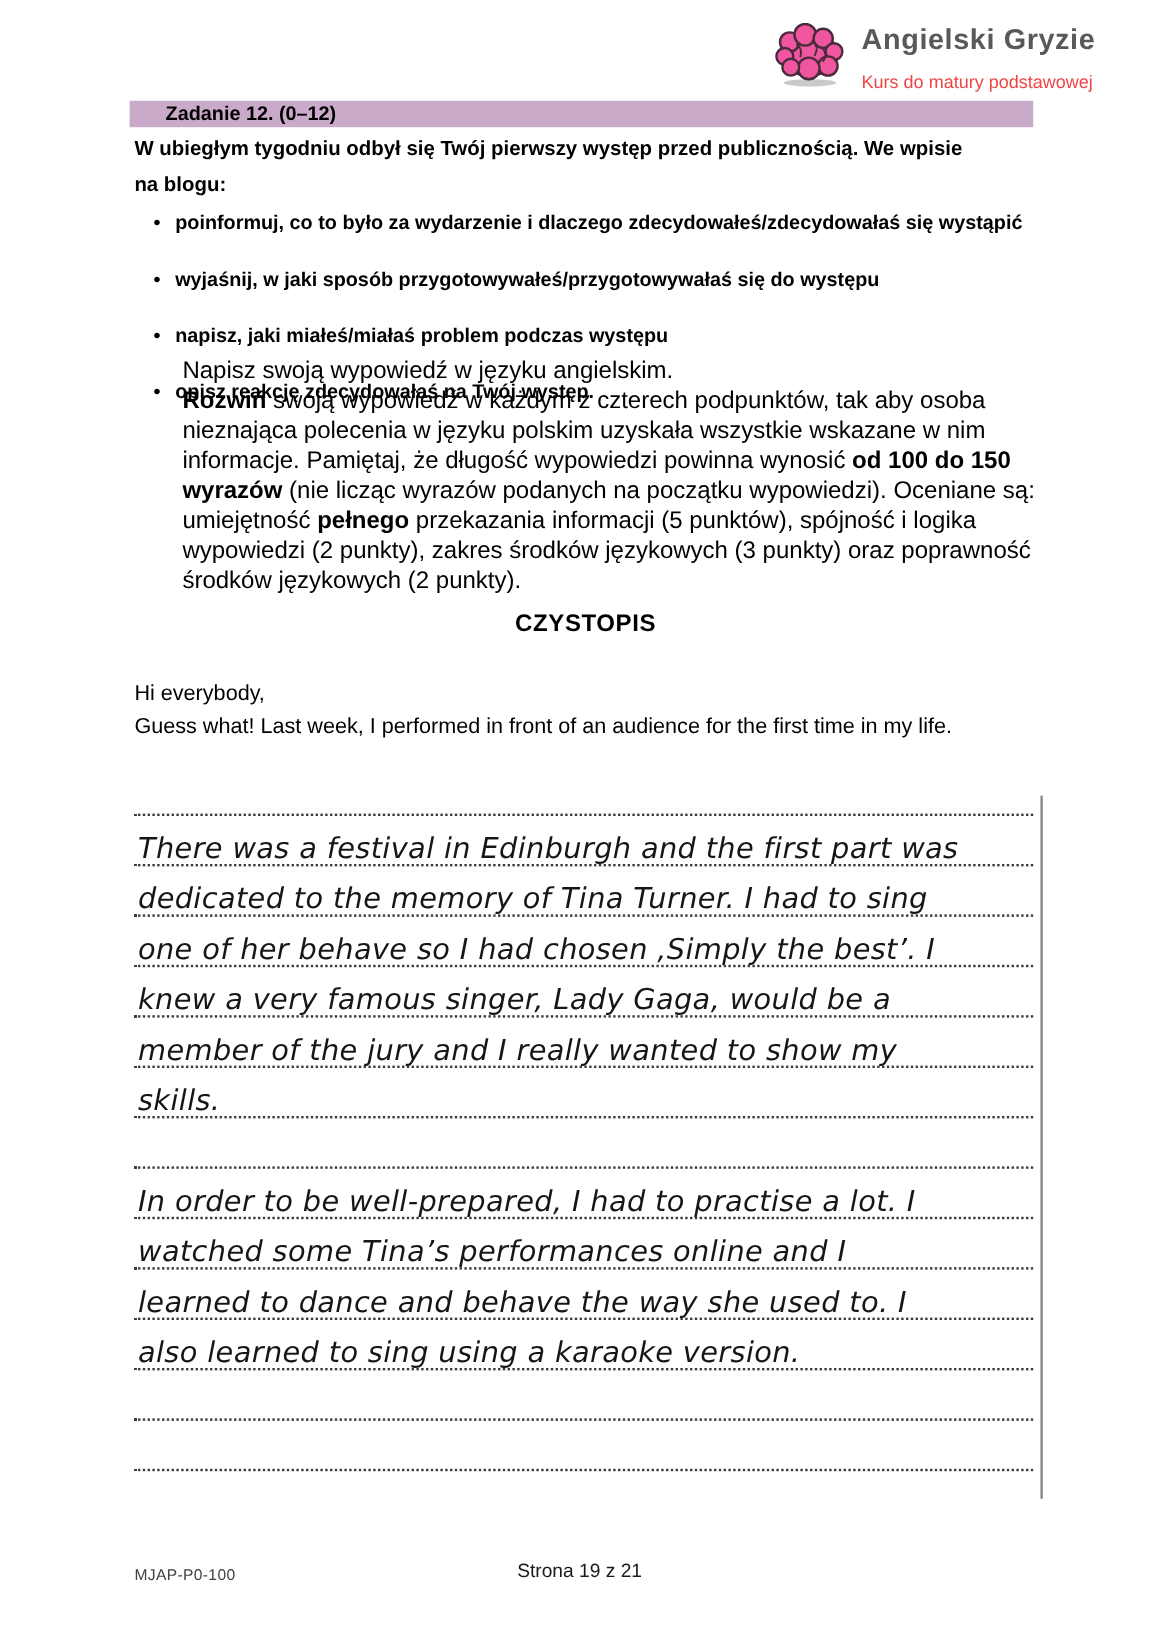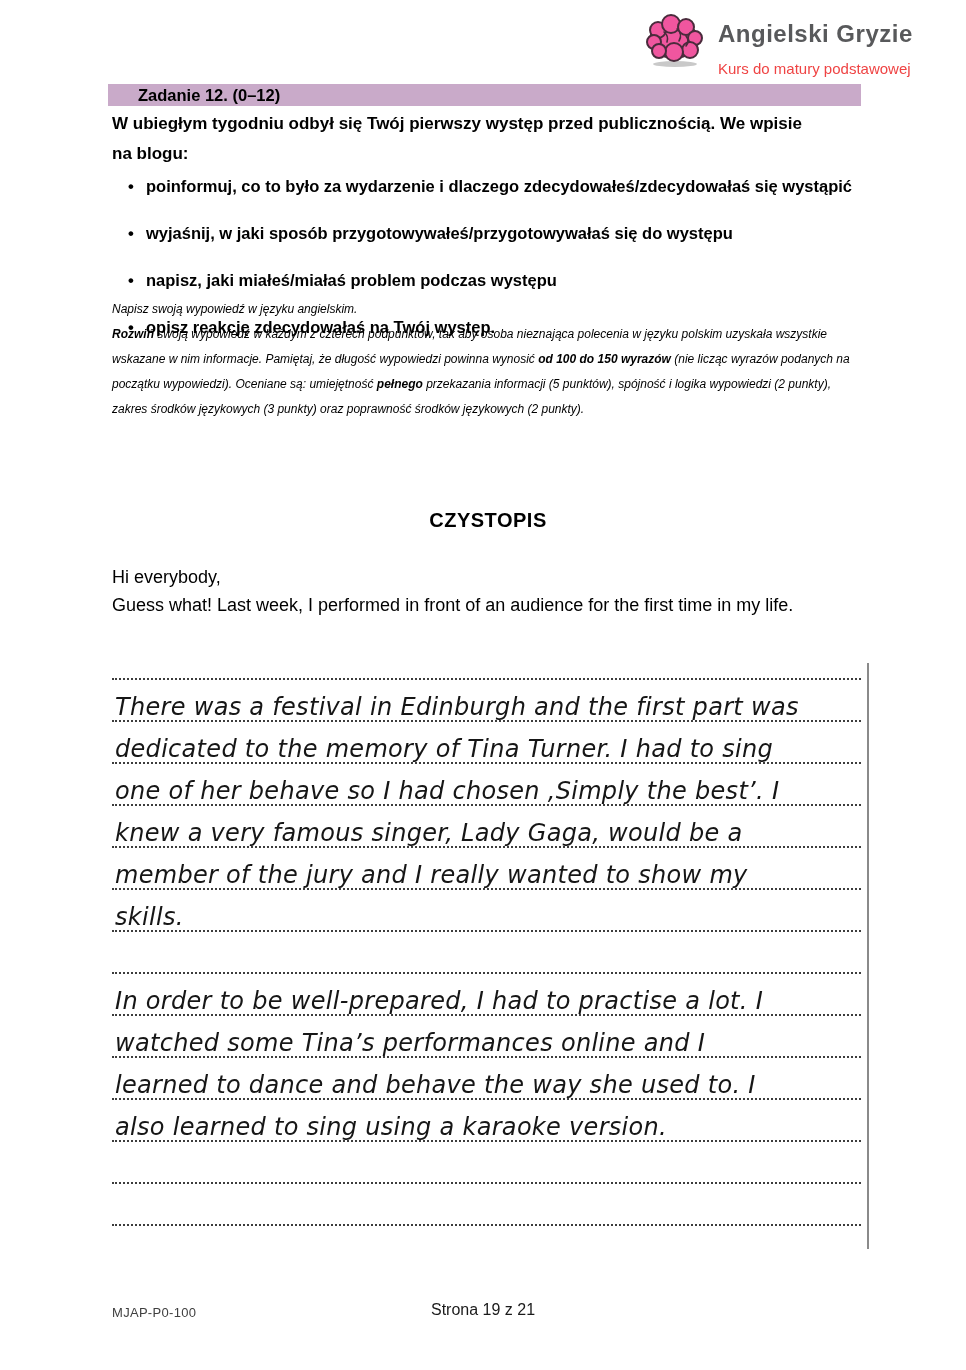--- a/index.html
+++ b/index.html
@@ -6,21 +6,21 @@
   html,body { background:#ffffff; }
   .page {
     position:relative;
     width:966px; height:1370px;
     background:#ffffff;
     font-family:"Liberation Sans", sans-serif;
     color:#000;
     overflow:hidden;
   }
   
-  .logo { position:absolute; top:14px; left:644px; display:flex; align-items:flex-start; }
+  .logo { position:absolute; top:14px; left:644px; display:flex; align-items:center; }
   .logo-icon { width:62px; height:54px; flex:0 0 auto; }
   .logo-text { margin-left:12px; padding-top:6px; }
   .brand { font-size:24px; font-weight:bold; color:#58595b; letter-spacing:0.5px; }
   .brand-sub { font-size:15px; font-weight:normal; color:#ef4444; margin-top:12px; }
   
   .task-band {
     position:absolute; left:108px; top:84px; width:753px; height:22px;
     line-height:22px; padding-left:4px;
     font-size:16.5px; font-weight:bold; color:#000;
   }
@@ -28,21 +28,21 @@
   .intro { top:109px; font-size:17px; font-weight:bold; line-height:30px; white-space:pre-line; }
   ul.bullets { position:absolute; left:112px; top:153px; width:752px; list-style:none; }
   ul.bullets li {
     position:relative; padding-left:34px;
     font-size:16.5px; font-weight:bold; line-height:27px;margin-top:20px;
   }
   ul.bullets li::before {
     content:"•"; position:absolute; left:16px; top:0;
     font-size:16.5px;
   }
-  .instructions { top:297px; font-size:12px; font-style:italic; line-height:25px; }
+  .instructions { top:297px; font-size:20px; line-height:25px;margin-left:40px; }
   .instructions .b { font-weight:bold; }
   
   .czystopis-title { top:509px; text-align:center; font-size:20px; font-weight:bold; letter-spacing:0.5px; }
   .letter-intro { top:563px; font-size:18px; font-weight:normal; line-height:28px; white-space:pre-line; }
   
   .essay { position:absolute; left:112px; top:638px; width:749px; }
   .essay-row {
     height:42px; width:100%;
     border-bottom:2px dotted #3c3c3c;
     display:flex; align-items:flex-end;

